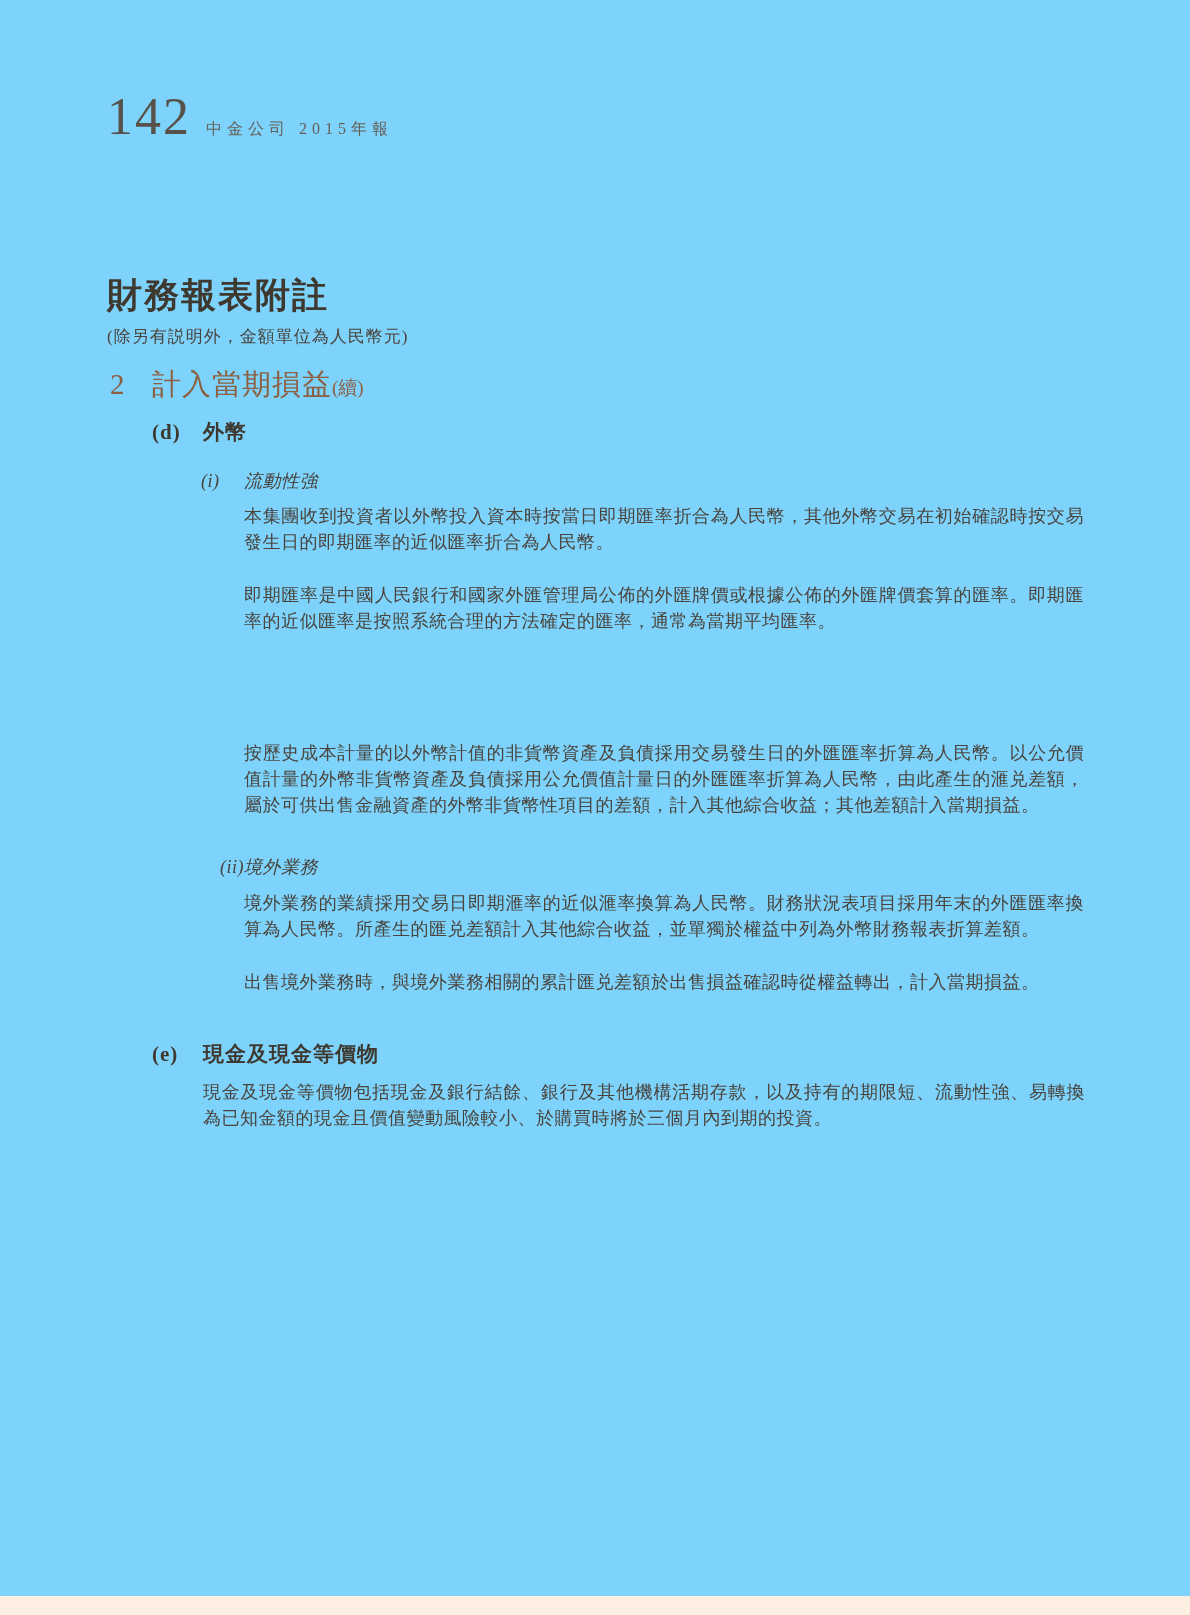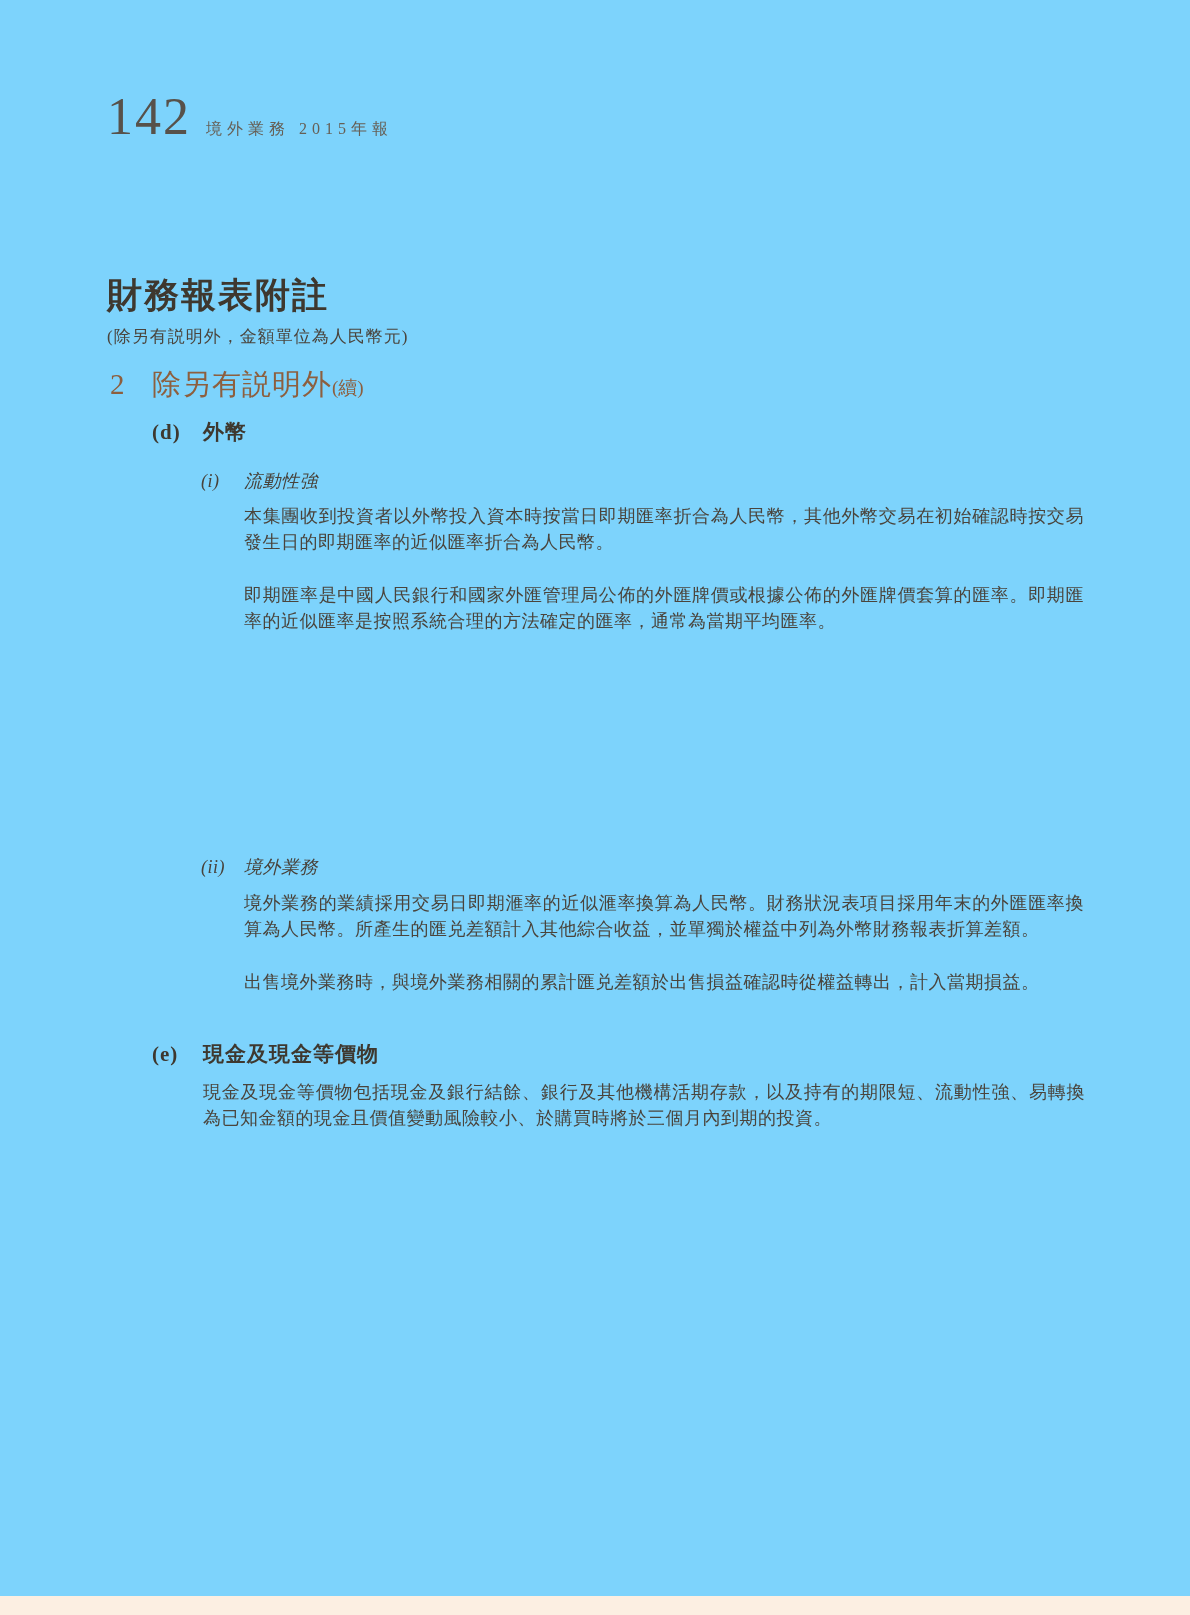--- a/index.html
+++ b/index.html
@@ -101,21 +101,21 @@
     font-style: italic;
     font-size: 18px;
     color: #48423A;
     letter-spacing: 0.5px;
   }
   .item-heading .item-label {
     width: 43px;
     flex: 0 0 43px;
   }
   .pos-i  { left: 201px; top: 469px; }
-  .pos-ii { left: 201px; top: 855px; }
+  .pos-ii { left: 201px; top: 855px; text-align: right; }
 
   
   .body-p {
     position: absolute;
     left: 244px;
     width: 840px;
     margin: 0;
     font-size: 18px;
     line-height: 26px;
     text-align: justify;
@@ -130,44 +130,45 @@
   .pos-ii-p2 { top: 969px; }
   .pos-e-p1 { left: 203px; width: 882px; top: 1079px; }
 </style>
 </head>
 <body>
 
 <div class="page">
 
   <div class="page-header">
     <span class="page-number">142</span>
-    <span class="page-header-text">境外業務 2015年報</span>
+    <span class="page-header-text">中金公司 2015年報</span>
   </div>
 
   <h1 class="doc-title">財務報表附註</h1>
   <p class="doc-subtitle">(除另有説明外，金額單位為人民幣元)</p>
 
   <div class="section-heading">
     <span class="section-number">2</span>
-    <span class="section-title">除另有説明外</span>
+    <span class="section-title">計入當期損益</span>
       <span class="section-cont">(續)</span>
   </div>
 
   <div class="subsection-heading pos-d">
     <span class="sub-label">(d)</span>
     <span class="sub-title">外幣</span>
   </div>
 
   <div class="item-heading pos-i">
     <span class="item-label">(i)</span>
     <span class="item-title">流動性強</span>
   </div>
 
   <p class="body-p pos-p1">本集團收到投資者以外幣投入資本時按當日即期匯率折合為人民幣，其他外幣交易在初始確認時按交易發生日的即期匯率的近似匯率折合為人民幣。</p>
   <p class="body-p pos-p2">即期匯率是中國人民銀行和國家外匯管理局公佈的外匯牌價或根據公佈的外匯牌價套算的匯率。即期匯率的近似匯率是按照系統合理的方法確定的匯率，通常為當期平均匯率。</p>
+  <p class="body-p pos-p4">按歷史成本計量的以外幣計值的非貨幣資產及負債採用交易發生日的外匯匯率折算為人民幣。以公允價值計量的外幣非貨幣資產及負債採用公允價值計量日的外匯匯率折算為人民幣，由此產生的滙兑差額，屬於可供出售金融資產的外幣非貨幣性項目的差額，計入其他綜合收益；其他差額計入當期損益。</p>
 
   <div class="item-heading pos-ii">
     <span class="item-label">(ii)</span>
     <span class="item-title">境外業務</span>
   </div>
 
   <p class="body-p pos-ii-p2">出售境外業務時，與境外業務相關的累計匯兑差額於出售損益確認時從權益轉出，計入當期損益。</p>
   <p class="body-p pos-ii-p1">境外業務的業績採用交易日即期滙率的近似滙率換算為人民幣。財務狀況表項目採用年末的外匯匯率換算為人民幣。所產生的匯兑差額計入其他綜合收益，並單獨於權益中列為外幣財務報表折算差額。</p>
 
   <div class="subsection-heading pos-e">

